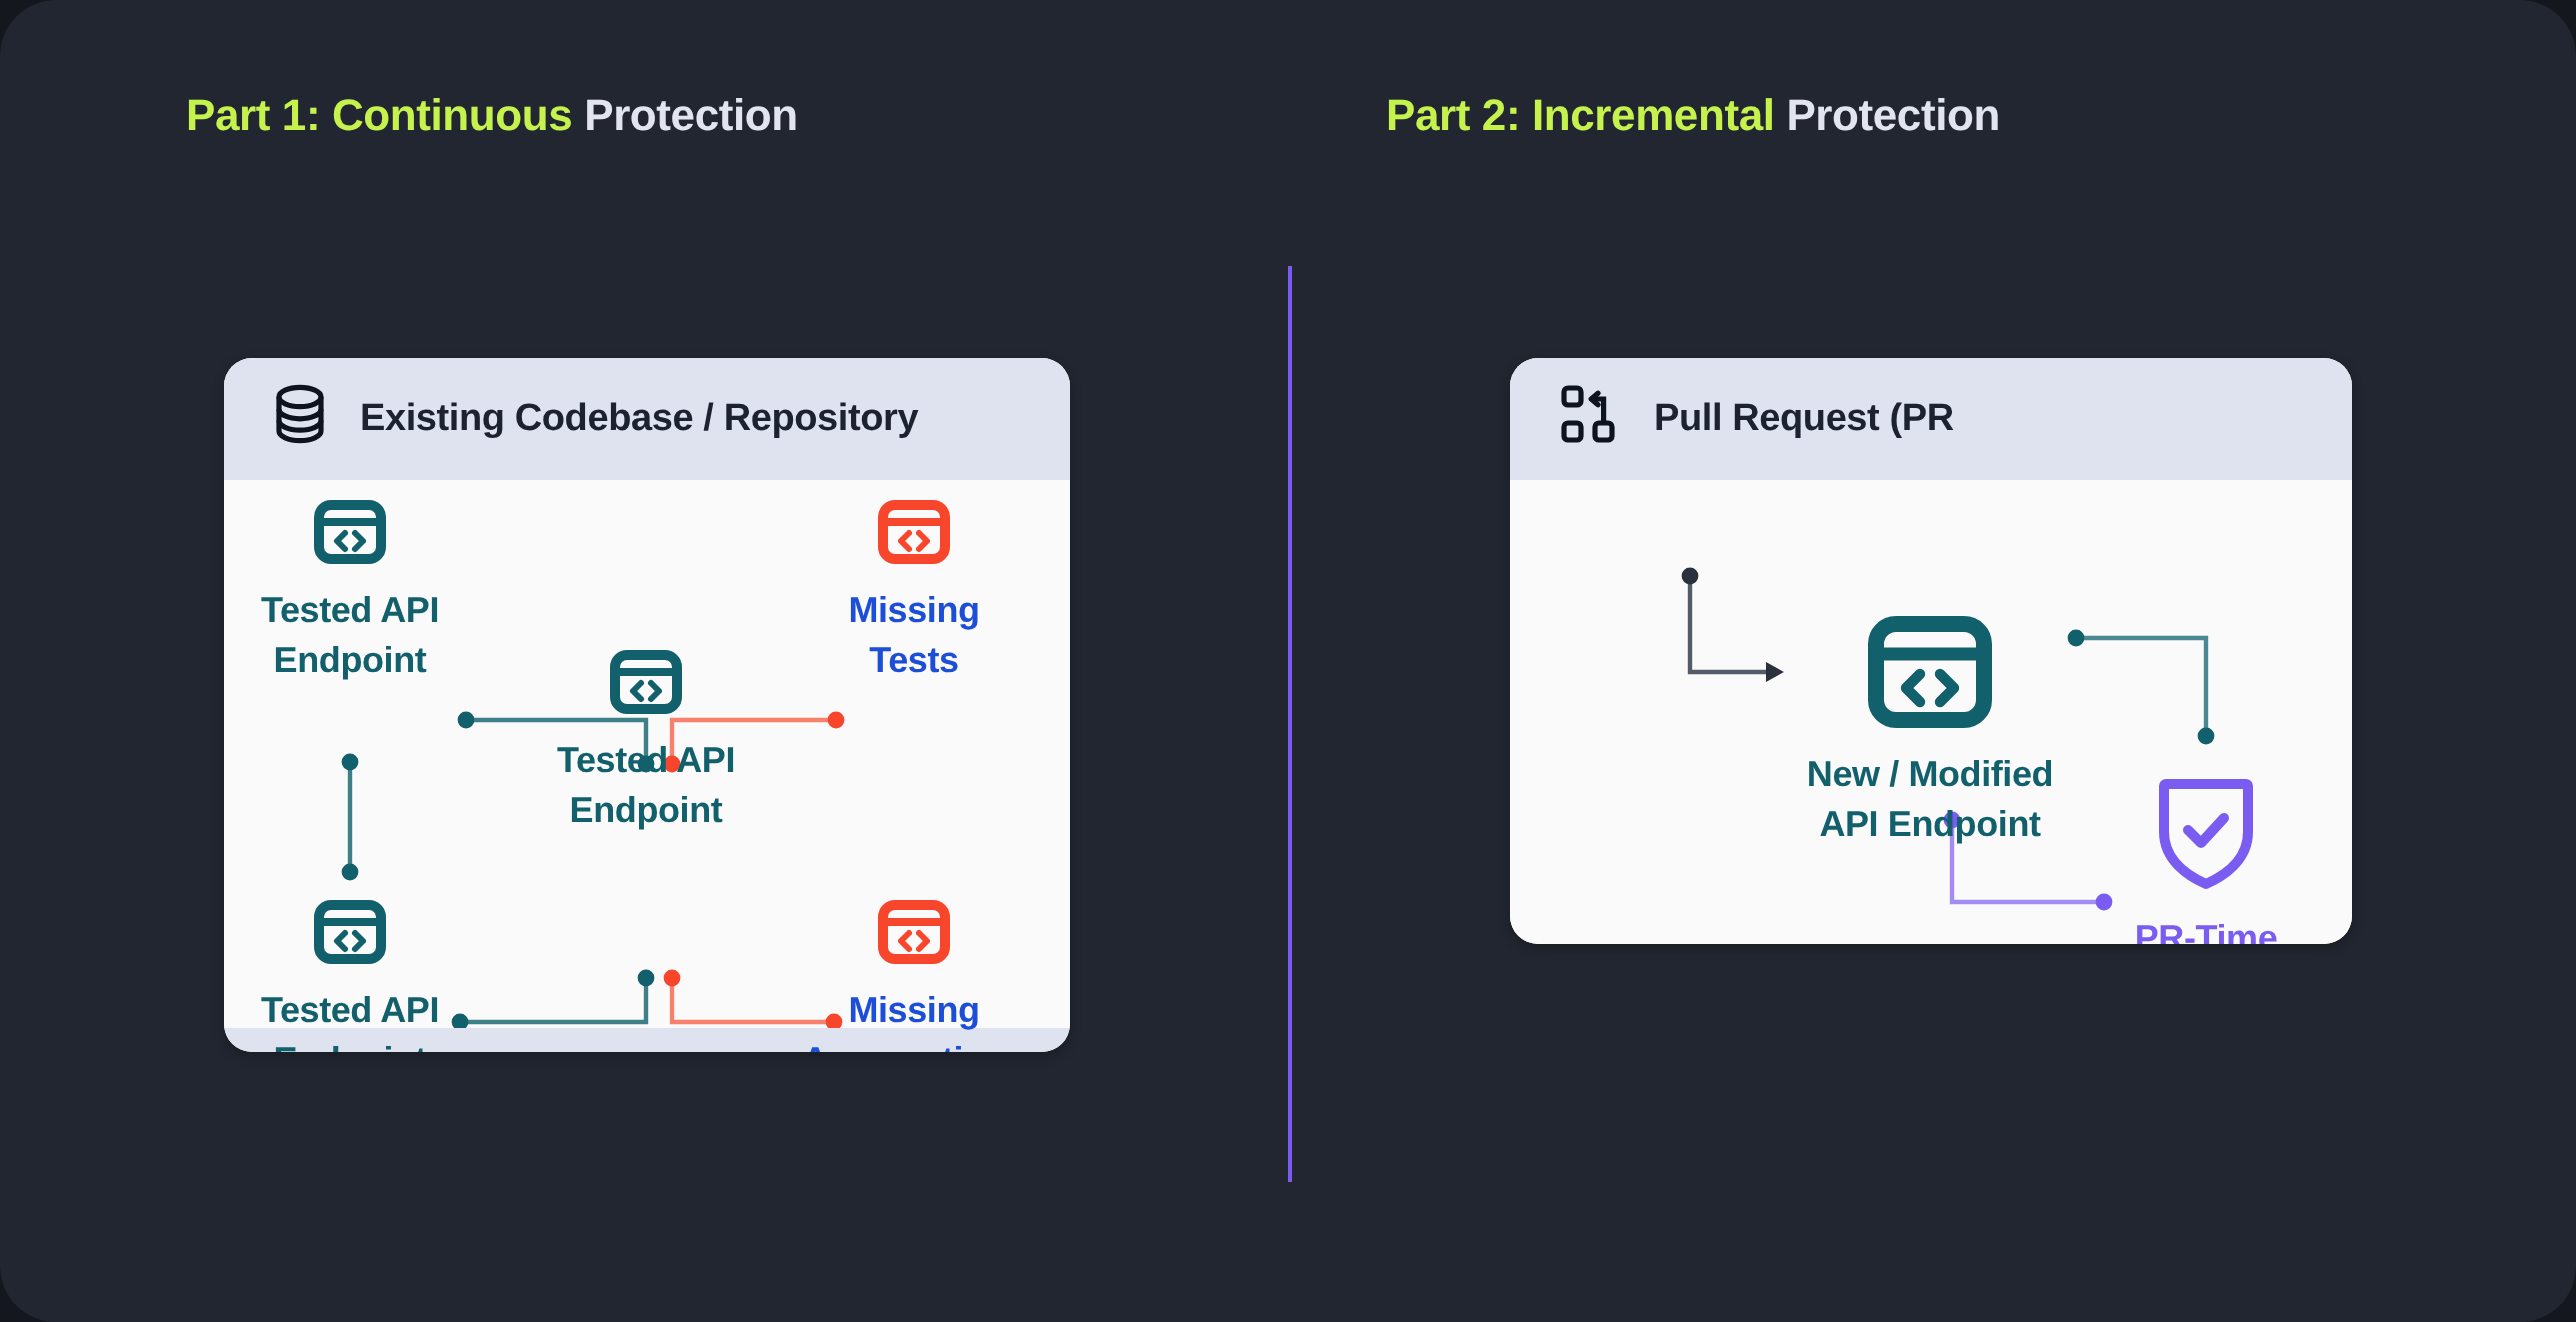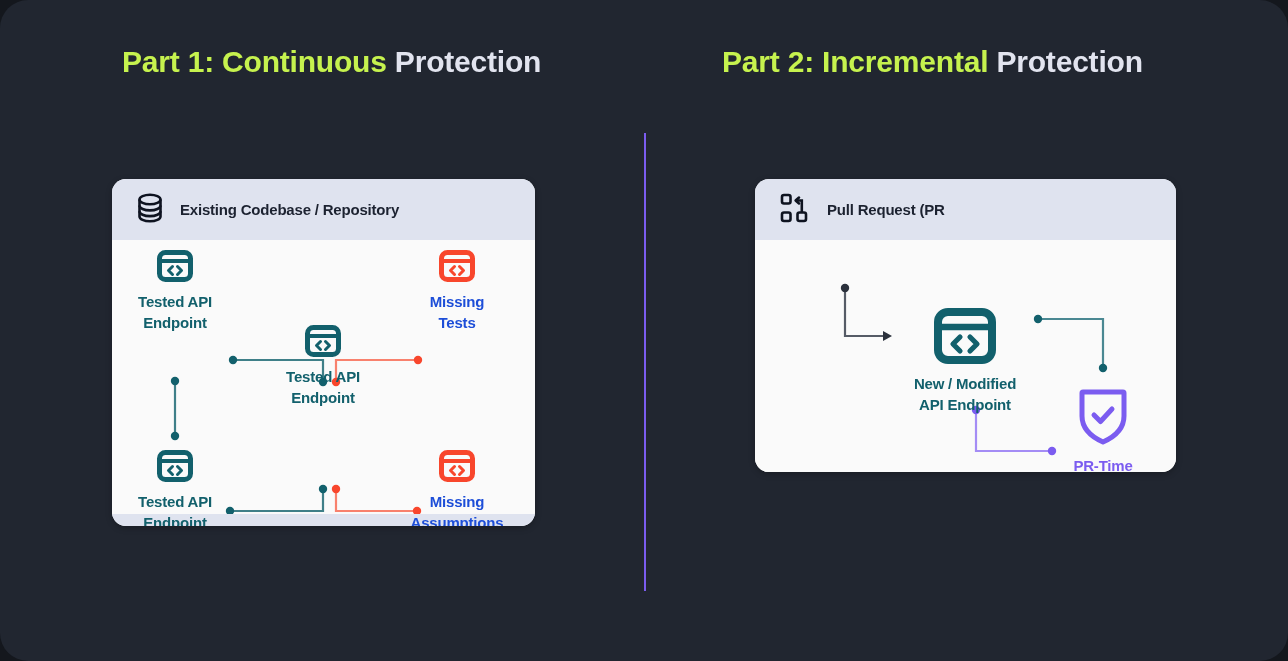--- a/index.html
+++ b/index.html
@@ -18,26 +18,25 @@
     width: 1288px;
     height: 661px;
     background: #212630;
     border-radius: 28px;
     overflow: hidden;
   }
 
   
   .title {
     position: absolute;
-    font-size: 30px;
+    font-size: 22px;
     font-weight: bold;
     letter-spacing: -0.2px;
     white-space: nowrap;
     color: #e2e4ef;
-    margin-left: 29px;
   }
   .title .accent { color: #c6f24e; }
   #title-left  { left: 93px;  top: 45px; }
   #title-right { left: 693px; top: 45px; }
 
   
   #divider {
     position: absolute;
     left: 644px;
     top: 133px;
@@ -60,21 +59,21 @@
   .card-header {
     height: 61px;
     background: #dfe3ef;
     display: flex;
     align-items: center;
     padding-left: 25px;
     box-sizing: border-box;
   }
   .card-header .hdr-label {
     margin-left: 17px;
-    font-size: 15px;
+    font-size: 19px;
     font-weight: bold;
     color: #1c2230;
     letter-spacing: -0.2px;
     white-space: nowrap;
   }
   .card-body {
     position: relative;
     height: 274px;
     background: #fafafa;
   }
@@ -89,21 +88,21 @@
     width: 140px;
     margin-left: -70px;
     text-align: center;
   }
   .node .node-icon {
     display: inline-block;
     line-height: 0;
   }
   .node .node-label {
     margin-top: 6px;
-    font-size: 15px;
+    font-size: 18px;
     font-weight: bold;
     line-height: 1.38;
     letter-spacing: -0.2px;
   }
   .teal  .node-label { color: #12606c; }
   .red   .node-label { color: #1d4ed8; }
   .purple .node-label { color: #7b5cf0; }
 
   
   .wires {

